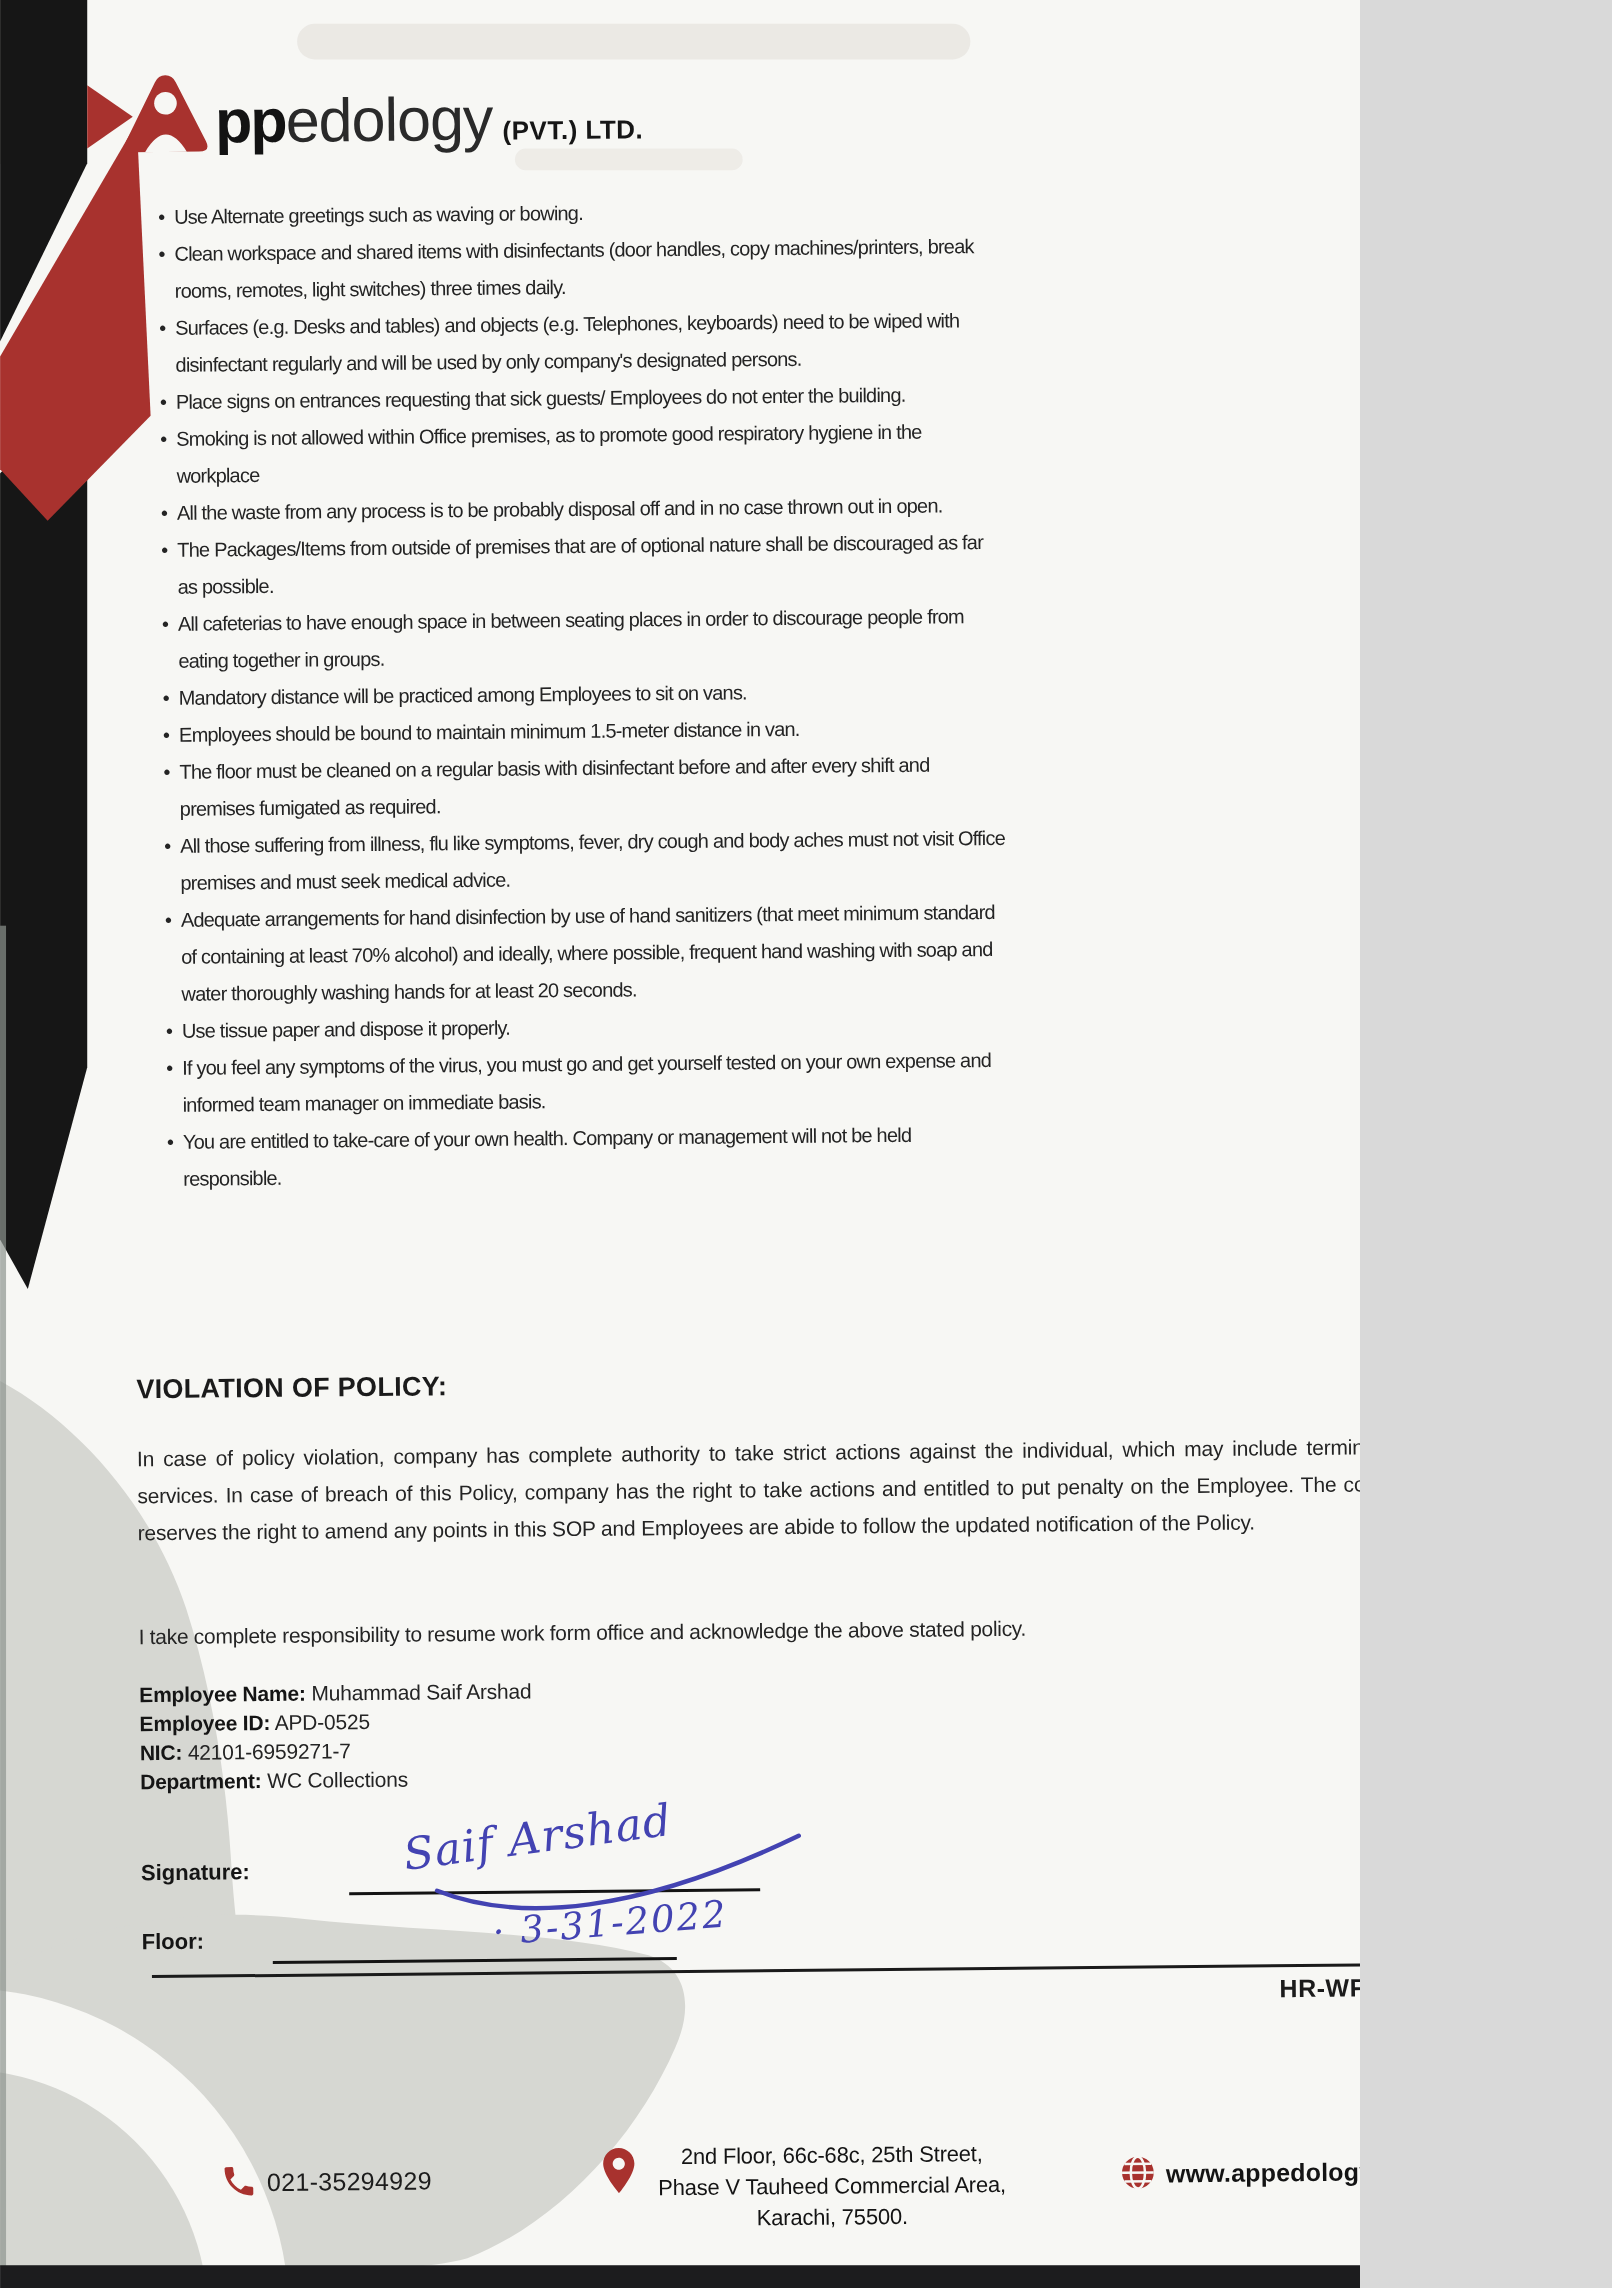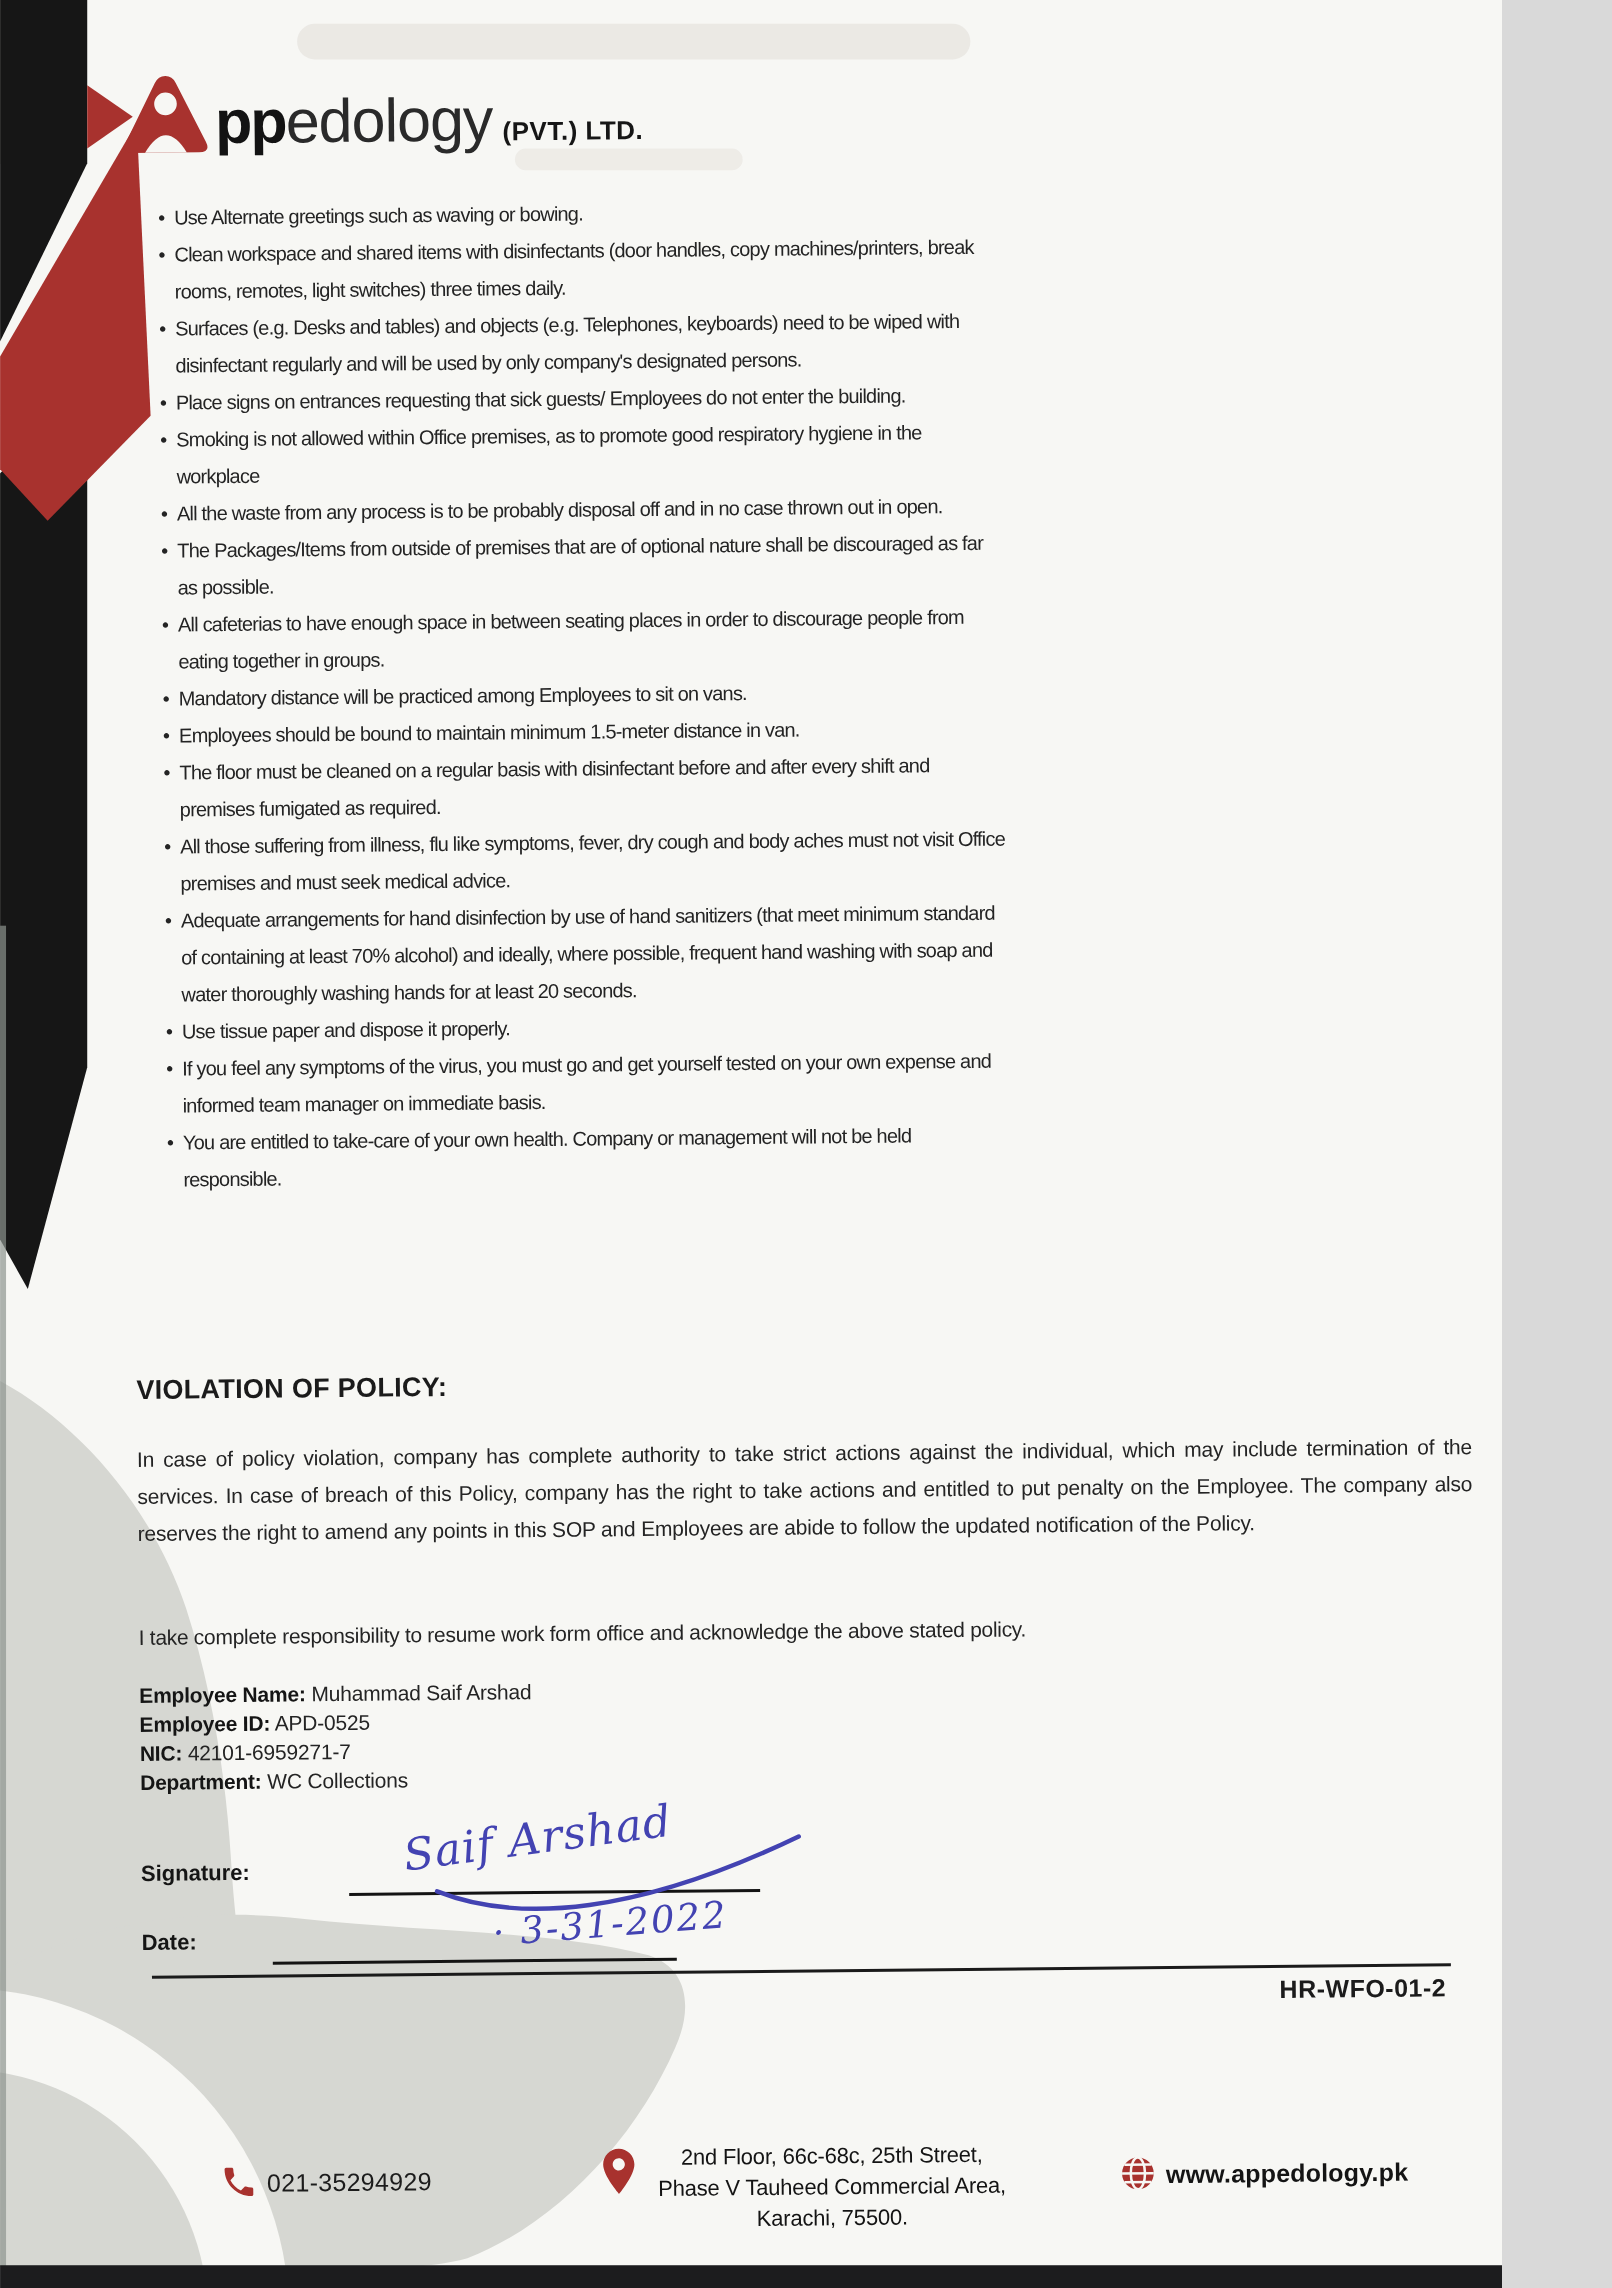--- a/index.html
+++ b/index.html
@@ -1,16 +1,16 @@
 <!DOCTYPE html>
 <html><head>
 <meta charset="utf-8">
 <style>
   html,body{margin:0;padding:0;background:#d9d9d9;}
-  .page{position:relative;width:1502px;height:2289px;background:#f7f7f4;overflow:hidden;
+  .page{position:relative;width:1360px;height:2289px;background:#f7f7f4;overflow:hidden;
         font-family:"Liberation Sans",sans-serif;color:#222;}
   svg.decor{position:absolute;left:0;top:0;z-index:1;}
   .rot{position:absolute;inset:0;transform:rotate(-0.55deg);transform-origin:50% 50%;z-index:5;}
 
   
   .logo{position:absolute;left:132px;top:63px;display:flex;align-items:flex-end;}
   .logo-mark{width:87px;height:95px;flex:0 0 auto;}
   .lg-text{display:flex;align-items:baseline;line-height:1;margin-left:6px;padding-bottom:10px;}
   .lg-bold{font-size:61px;font-weight:bold;letter-spacing:-2px;color:#131313;}
   .lg-light{font-size:61px;font-weight:normal;letter-spacing:-1px;color:#2a2a2a;}
@@ -151,21 +151,21 @@
         <span>WC Collections</span>
       </div>
     </div>
 
     <div class="sig-label">Signature:</div>
     <div class="sig-line"></div>
     <div class="sig-script">Saif Arshad</div>
     <svg class="swoosh" width="376" height="94" viewBox="0 0 380 95">
       <path d="M6 62 C 90 96, 210 86, 372 10" stroke="#4343b2" stroke-width="4.5" fill="none" stroke-linecap="round"></path>
     </svg>
-    <div class="date-label">Date:</div>
+    <div class="date-label">Floor:</div>
     <div class="date-line"></div>
     <div class="date-script">· 3-31-2022</div>
 
     <div class="hr-rule"></div>
     <div class="doc-code">HR-WFO-01-2</div>
 
     <svg class="f-ic" style="left:210px;top:2158px;" width="38" height="38" viewBox="0 0 24 24">
       <path fill="#a8322e" d="M6.62 10.79c1.44 2.83 3.76 5.14 6.59 6.59l2.2-2.21c.27-.27.67-.36 1.02-.24 1.12.37 2.33.57 3.57.57.55 0 1 .45 1 1V20c0 .55-.45 1-1 1-9.39 0-17-7.61-17-17 0-.55.45-1 1-1h3.5c.55 0 1 .45 1 1 0 1.25.2 2.45.57 3.57.11.35.03.74-.25 1.02l-2.2 2.2z"></path>
     </svg>
     <div class="f-phone">021-35294929</div>

